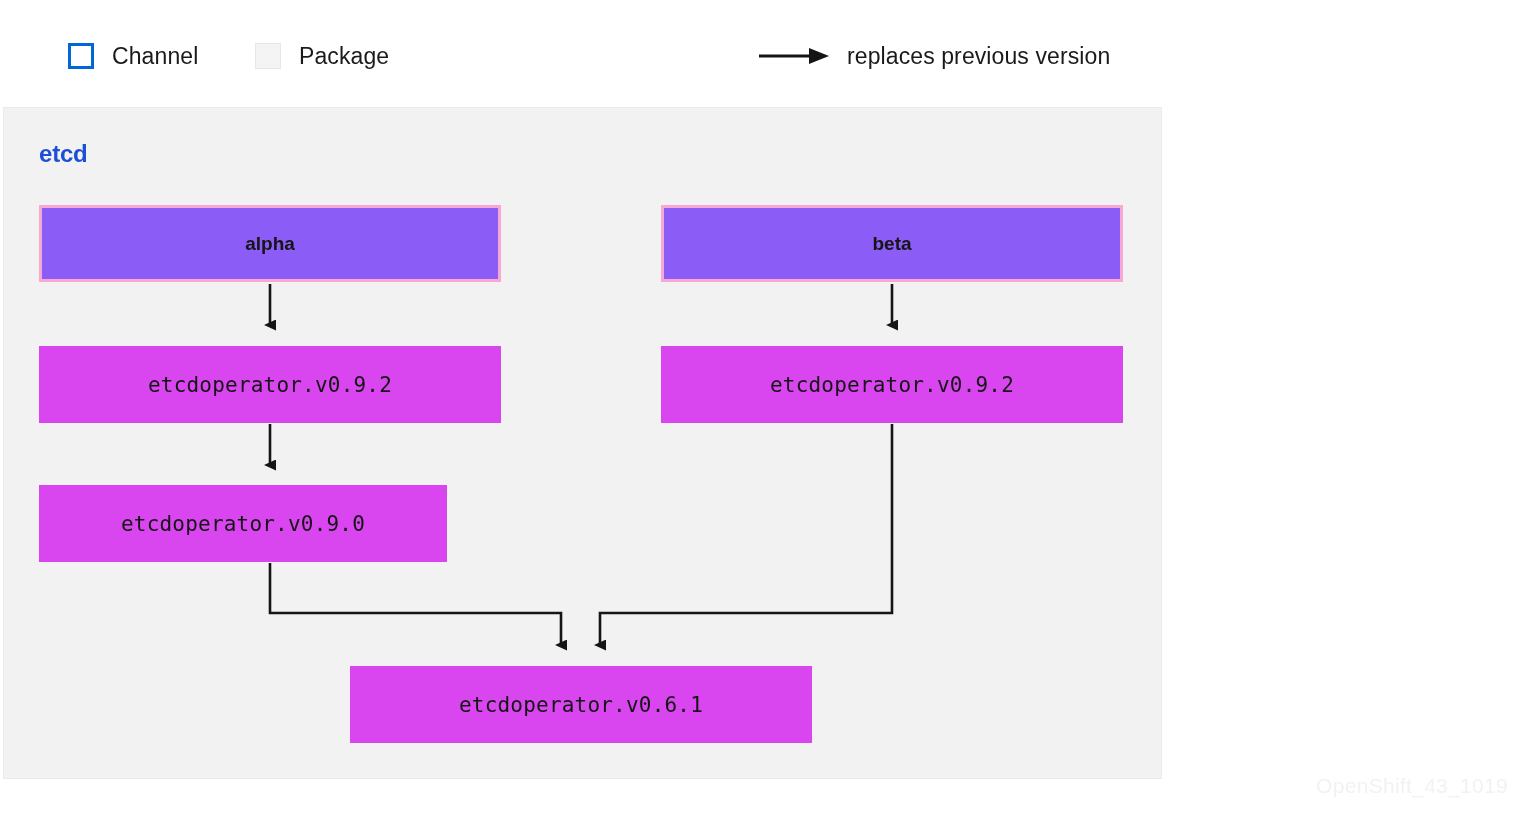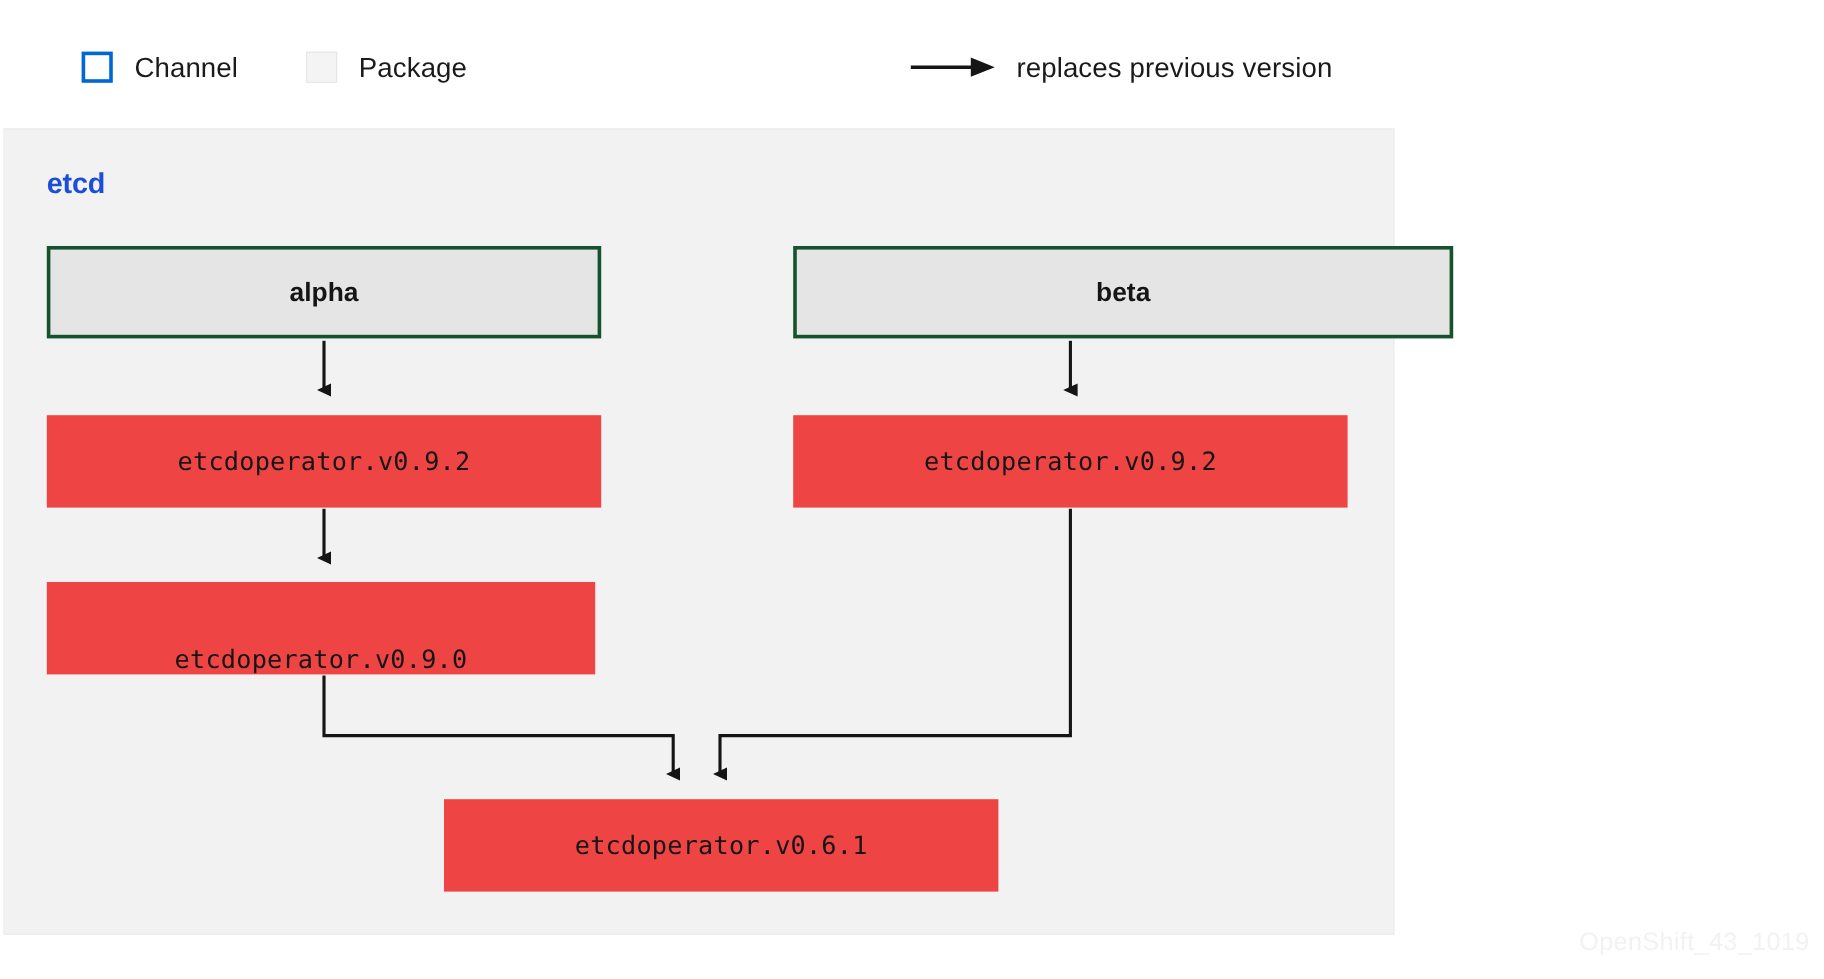--- a/index.html
+++ b/index.html
@@ -97,41 +97,41 @@
   
   .node {
     position: absolute;
     box-sizing: border-box;
     display: flex;
     align-items: center;
     justify-content: center;
     text-align: center;
   }
   .node-channel {
-    background: #e5e5e5;
-    border: 3px solid #14532d;
-    font-size: 22px;
+    background: #8b5cf6;
+    border: 3px solid #f9a8d4;
+    font-size: 19px;
     font-weight: bold;
     color: #151515;
   }
   .node-csv {
-    background: #ef4444;
+    background: #d946ef;
     border: none;
     font-family: "DejaVu Sans Mono", "Liberation Mono", monospace;
     font-size: 21px;
     color: #151515;
     letter-spacing: 0.2px;
   }
 
   #node-alpha      { left: 39px;  top: 205px; width: 462px; height: 77px; }
-  #node-beta       { left: 661px; top: 205px; width: 550px; height: 77px; }
+  #node-beta       { left: 661px; top: 205px; width: 462px; height: 77px; }
   #node-alpha-092  { left: 39px;  top: 346px; width: 462px; height: 77px; }
   #node-beta-092   { left: 661px; top: 346px; width: 462px; height: 77px; }
-  #node-alpha-090  { left: 39px;  top: 485px; width: 457px; height: 77px; align-items: flex-end; }
-  #node-061        { left: 350px; top: 666px; width: 462px; height: 77px; margin-left: 20px; }
+  #node-alpha-090  { left: 39px;  top: 485px; width: 408px; height: 77px; }
+  #node-061        { left: 350px; top: 666px; width: 462px; height: 77px; }
 
   
   #edges {
     position: absolute;
     left: 0; top: 0;
     width: 1520px;
     height: 816px;
     pointer-events: none;
   }
 

